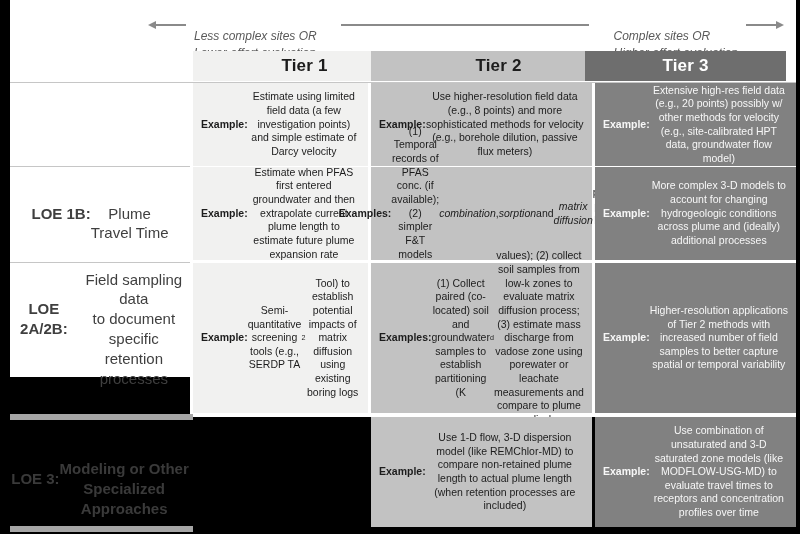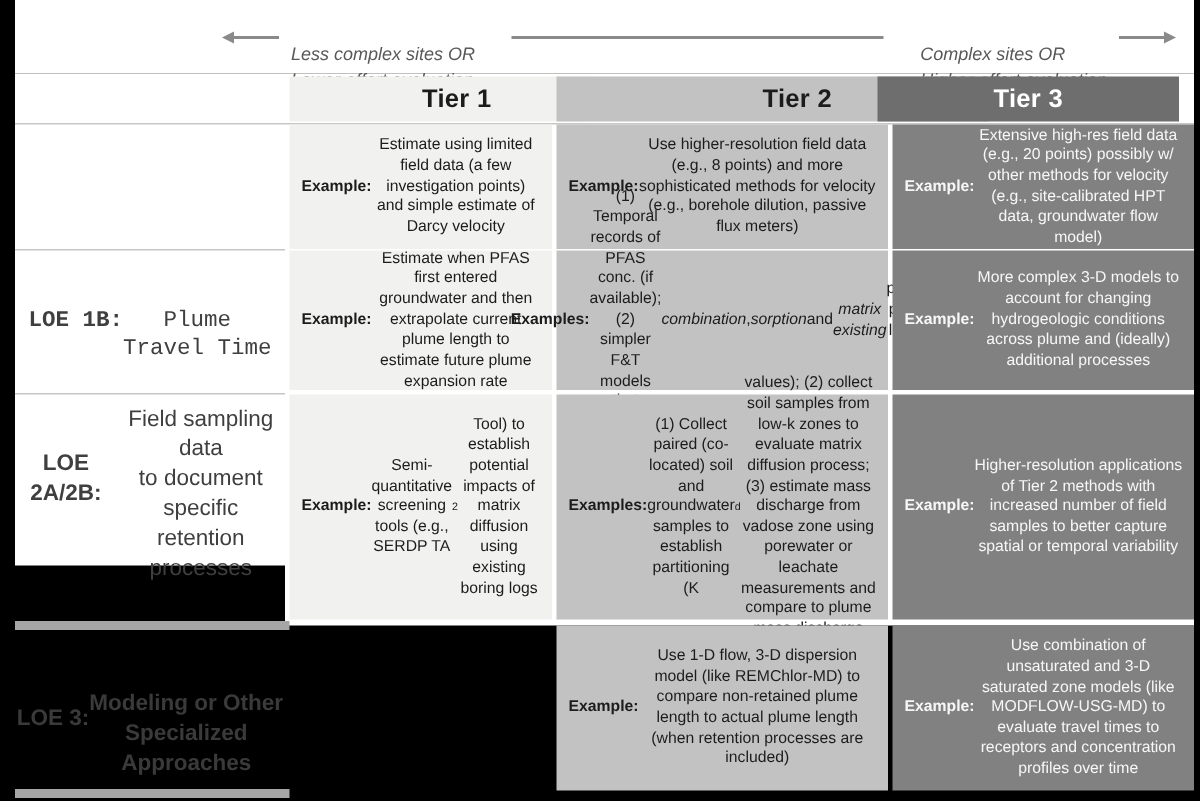--- a/index.html
+++ b/index.html
@@ -26,29 +26,29 @@
   .arrow .shaft{width:30px;height:2px;background:var(--arrow,#8a8a8a);}
   .arrow .head-left{width:0;height:0;border-top:4px solid transparent;
         border-bottom:4px solid transparent;border-right:8px solid var(--arrow,#8a8a8a);}
   .arrow .head-right{width:0;height:0;border-top:4px solid transparent;
         border-bottom:4px solid transparent;border-left:8px solid var(--arrow,#8a8a8a);}
 
   
   .tier-hdr{position:absolute;top:51px;height:30px;display:flex;align-items:center;
             justify-content:center;font-weight:bold;font-size:17px;letter-spacing:.2px;}
   #hdr-t1{left:193px;width:175px;background:var(--tier1_bg,#f1f1f0);color:var(--cell_text_dark,#1c1c1c);padding-left:24px;}
-  #hdr-t2{left:371px;width:255px;background:var(--tier2_bg,#c2c2c2);color:var(--cell_text_dark,#1c1c1c);padding-left:33px;}
+  #hdr-t2{left:371px;width:255px;background:var(--tier2_bg,#c2c2c2);color:var(--cell_text_dark,#1c1c1c);}
   #hdr-t3{left:585px;width:201px;background:var(--tier3_header_bg,#6e6e6e);color:#fff;text-align:center;}
 
   
   .rowhdr{position:absolute;left:10px;width:180px;display:flex;align-items:center;
           justify-content:center;text-align:center;color:var(--rowhdr_text,#3f3f3f);
           font-size:15px;line-height:1.32;}
   #rh-1a{top:83px;height:83px;}
-  #rh-1b{top:167px;height:93px;font-family:Liberation Mono, monospace;}
+  #rh-1b{top:167px;height:93px;}
   #rh-2ab{top:263px;height:112px;}
   #rh-3{top:420px;height:118px;color:var(--loe3_header_text,#3a3a3a);font-weight:bold;}
   .gray-bar{position:absolute;left:10px;width:183px;height:6px;background:var(--bar,#a6a6a6);}
   #bar-top{top:414px;}
   #bar-bottom{top:526px;}
 
   
   .cell{position:absolute;display:flex;align-items:center;justify-content:center;
         text-align:center;font-size:10.5px;line-height:1.3;padding:4px 8px;
         box-sizing:border-box;}
@@ -97,21 +97,21 @@
   <div class="rowhdr" id="rh-2ab"><b>LOE 2A/2B:</b><br>Field sampling data<br>to document specific<br>retention processes</div>
   <div class="gray-bar" id="bar-top"></div>
   <div class="rowhdr" id="rh-3"><b>LOE 3:</b><br>Modeling or Other<br>Specialized<br>Approaches</div>
   <div class="gray-bar" id="bar-bottom"></div>
 
   <div class="cell col-t1 row-1a"><b>Example:</b> Estimate using limited field data (a few investigation points) and simple estimate of Darcy velocity</div>
   <div class="cell col-t1 row-1b"><b>Example:</b> Estimate when PFAS first entered groundwater and then extrapolate current plume length to estimate future plume expansion rate</div>
   <div class="cell col-t1 row-2ab"><b>Example:</b> Semi-quantitative screening tools (e.g., SERDP TA<sup>2</sup> Tool) to establish potential impacts of matrix diffusion using existing boring logs</div>
 
   <div class="cell col-t2 row-1a"><b>Example:</b> Use higher-resolution field data (e.g., 8 points) and more sophisticated methods for velocity (e.g., borehole dilution, passive flux meters)</div>
-  <div class="cell col-t2 row-1b"><b>Examples:</b> (1) Temporal records of PFAS conc. (if available); (2) simpler F&amp;T models that account for <i>combination</i>, <i>sorption</i> and <i>matrix existing</i> to project plume length over time</div>
+  <div class="cell col-t2 row-1b"><b>Examples:</b> (1) Temporal records of PFAS conc. (if available); (2) simpler F&amp;T models that account for <i>combination</i>, <i>sorption</i> and <i>matrix diffusion</i> to project plume length over time</div>
   <div class="cell col-t2 row-2ab"><b>Examples:</b> (1) Collect paired (co-located) soil and groundwater samples to establish partitioning (K<sub>d</sub> values); (2) collect soil samples from low-k zones to evaluate matrix diffusion process; (3) estimate mass discharge from vadose zone using porewater or leachate measurements and compare to plume mass discharge</div>
   <div class="cell col-t2 row-3"><b>Example:</b> Use 1-D flow, 3-D dispersion model (like REMChlor-MD) to compare non-retained plume length to actual plume length (when retention processes are included)</div>
 
   <div class="cell col-t3 row-1a"><b>Example:</b> Extensive high-res field data (e.g., 20 points) possibly w/ other methods for velocity (e.g., site-calibrated HPT data, groundwater flow model)</div>
   <div class="cell col-t3 row-1b"><b>Example:</b> More complex 3-D models to account for changing hydrogeologic conditions across plume and (ideally) additional processes</div>
   <div class="cell col-t3 row-2ab"><b>Example:</b> Higher-resolution applications of Tier 2 methods with increased number of field samples to better capture spatial or temporal variability</div>
   <div class="cell col-t3 row-3"><b>Example:</b> Use combination of unsaturated and 3-D saturated zone models (like MODFLOW-USG-MD) to evaluate travel times to receptors and concentration profiles over time</div>
 
 </div>
 

